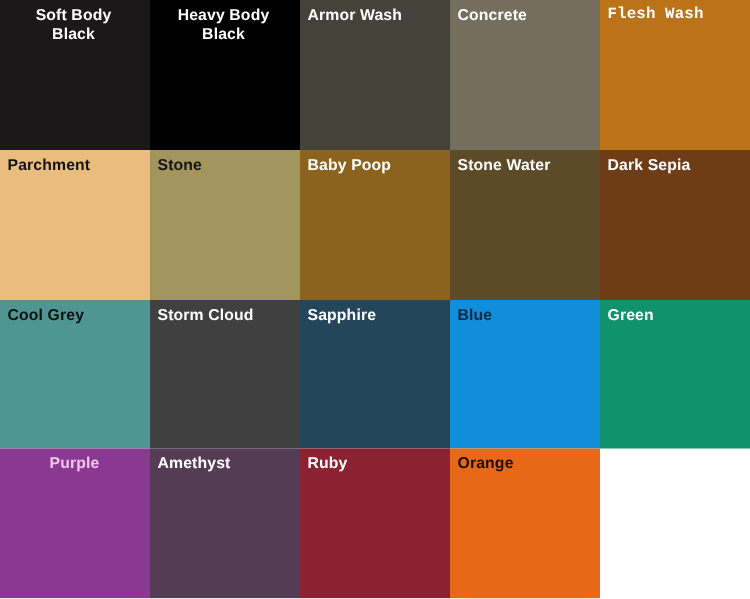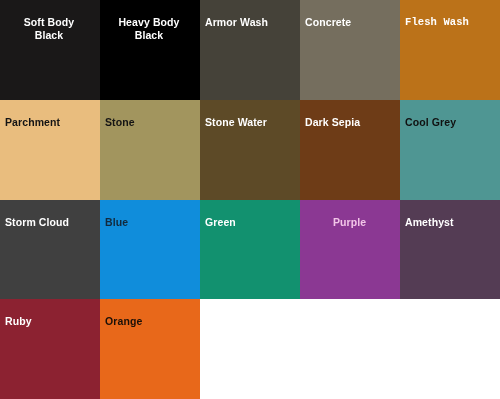--- a/index.html
+++ b/index.html
@@ -29,21 +29,20 @@
     position: absolute;
     top: 4px;
     left: 5px;
     right: 3px;
     font-size: 10.5px;
     font-weight: bold;
     line-height: 13px;
     letter-spacing: 0.1px;
     white-space: pre-line;
     text-align: left;
-    margin-top: 12px;
   }
   .swatch-label.centered {
     text-align: center;
     left: 3px;
     right: 5px;
   }
 </style>
 </head>
 <body>
 
@@ -64,31 +63,37 @@
     </div>
     <div class="swatch" style="background: rgb(187, 114, 25);">
       <span class="swatch-label" style="color: rgb(255, 255, 255); font-family: Liberation Mono, monospace;">Flesh Wash</span>
     </div>
     <div class="swatch" style="background: rgb(233, 189, 126);">
       <span class="swatch-label" style="color: rgb(20, 20, 20);">Parchment</span>
     </div>
     <div class="swatch" style="background: rgb(162, 149, 94);">
       <span class="swatch-label" style="color: rgb(20, 20, 20);">Stone</span>
     </div>
+    <div class="swatch" style="background: rgb(140, 99, 30);">
+      <span class="swatch-label" style="color: rgb(255, 255, 255);">Baby Poop</span>
+    </div>
     <div class="swatch" style="background: rgb(93, 74, 39);">
       <span class="swatch-label" style="color: rgb(255, 255, 255);">Stone Water</span>
     </div>
     <div class="swatch" style="background: rgb(110, 60, 23);">
       <span class="swatch-label" style="color: rgb(255, 255, 255);">Dark Sepia</span>
     </div>
     <div class="swatch" style="background: rgb(79, 150, 147);">
       <span class="swatch-label" style="color: rgb(16, 16, 16);">Cool Grey</span>
     </div>
     <div class="swatch" style="background: #404040; padding-left: 36px;">
       <span class="swatch-label" style="color: rgb(255, 255, 255);">Storm Cloud</span>
+    </div>
+    <div class="swatch" style="background: rgb(35, 70, 91);">
+      <span class="swatch-label" style="color: rgb(255, 255, 255);">Sapphire</span>
     </div>
     <div class="swatch" style="background: rgb(16, 141, 219);">
       <span class="swatch-label" style="color: rgb(18, 42, 61);">Blue</span>
     </div>
     <div class="swatch" style="background: rgb(18, 145, 111);">
       <span class="swatch-label" style="color: rgb(255, 255, 255);">Green</span>
     </div>
     <div class="swatch" style="background: rgb(139, 56, 147);">
       <span class="swatch-label" style="color: rgb(242, 198, 232); padding-left: 28px;">Purple</span>
     </div>

